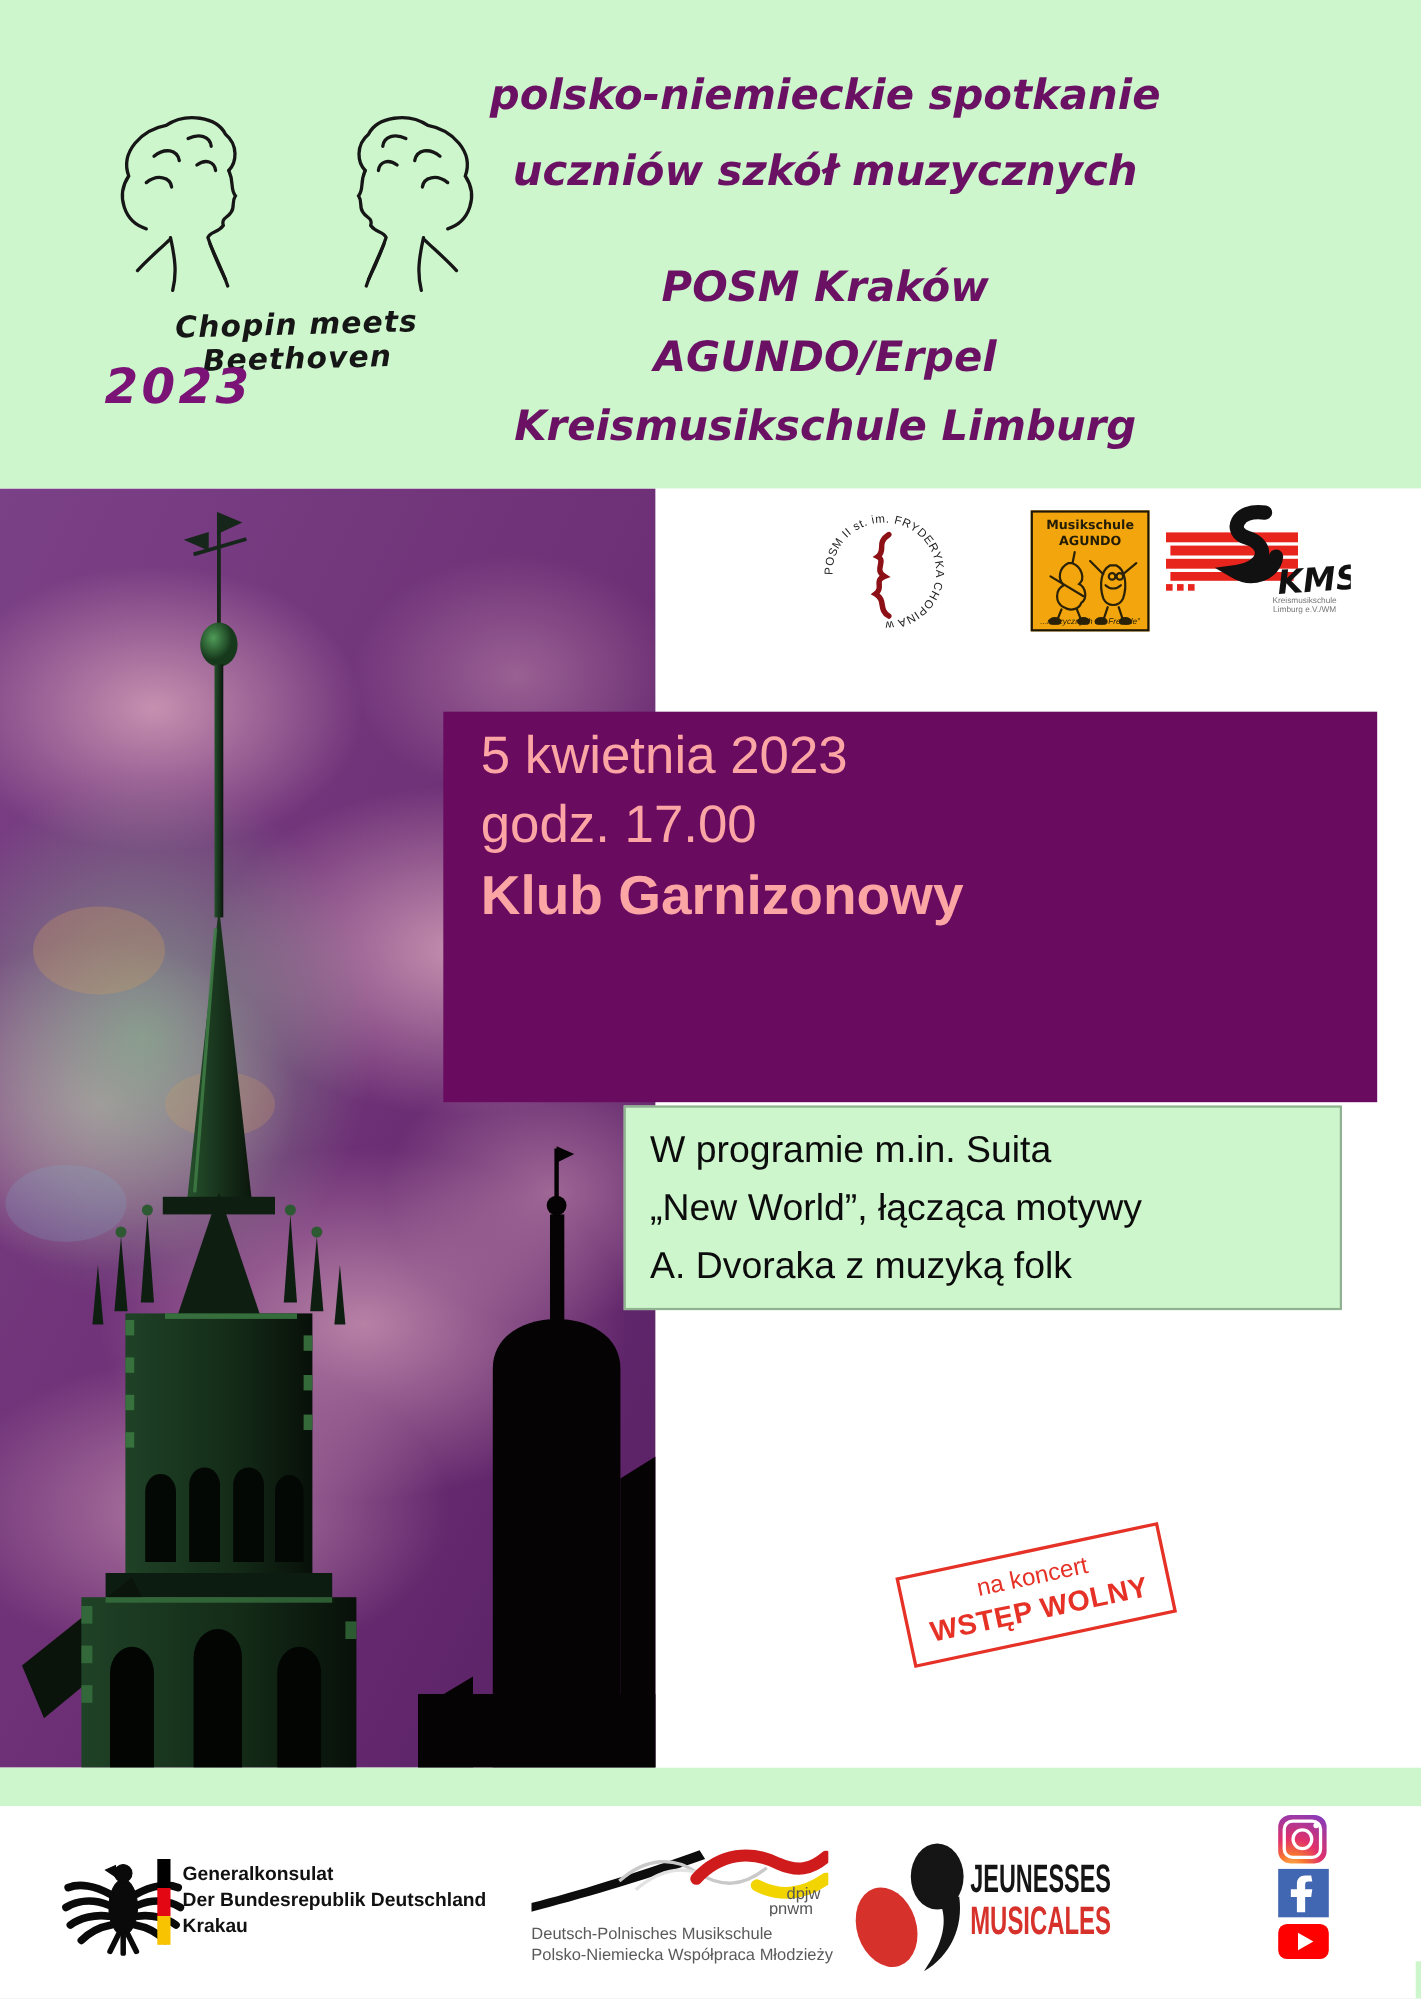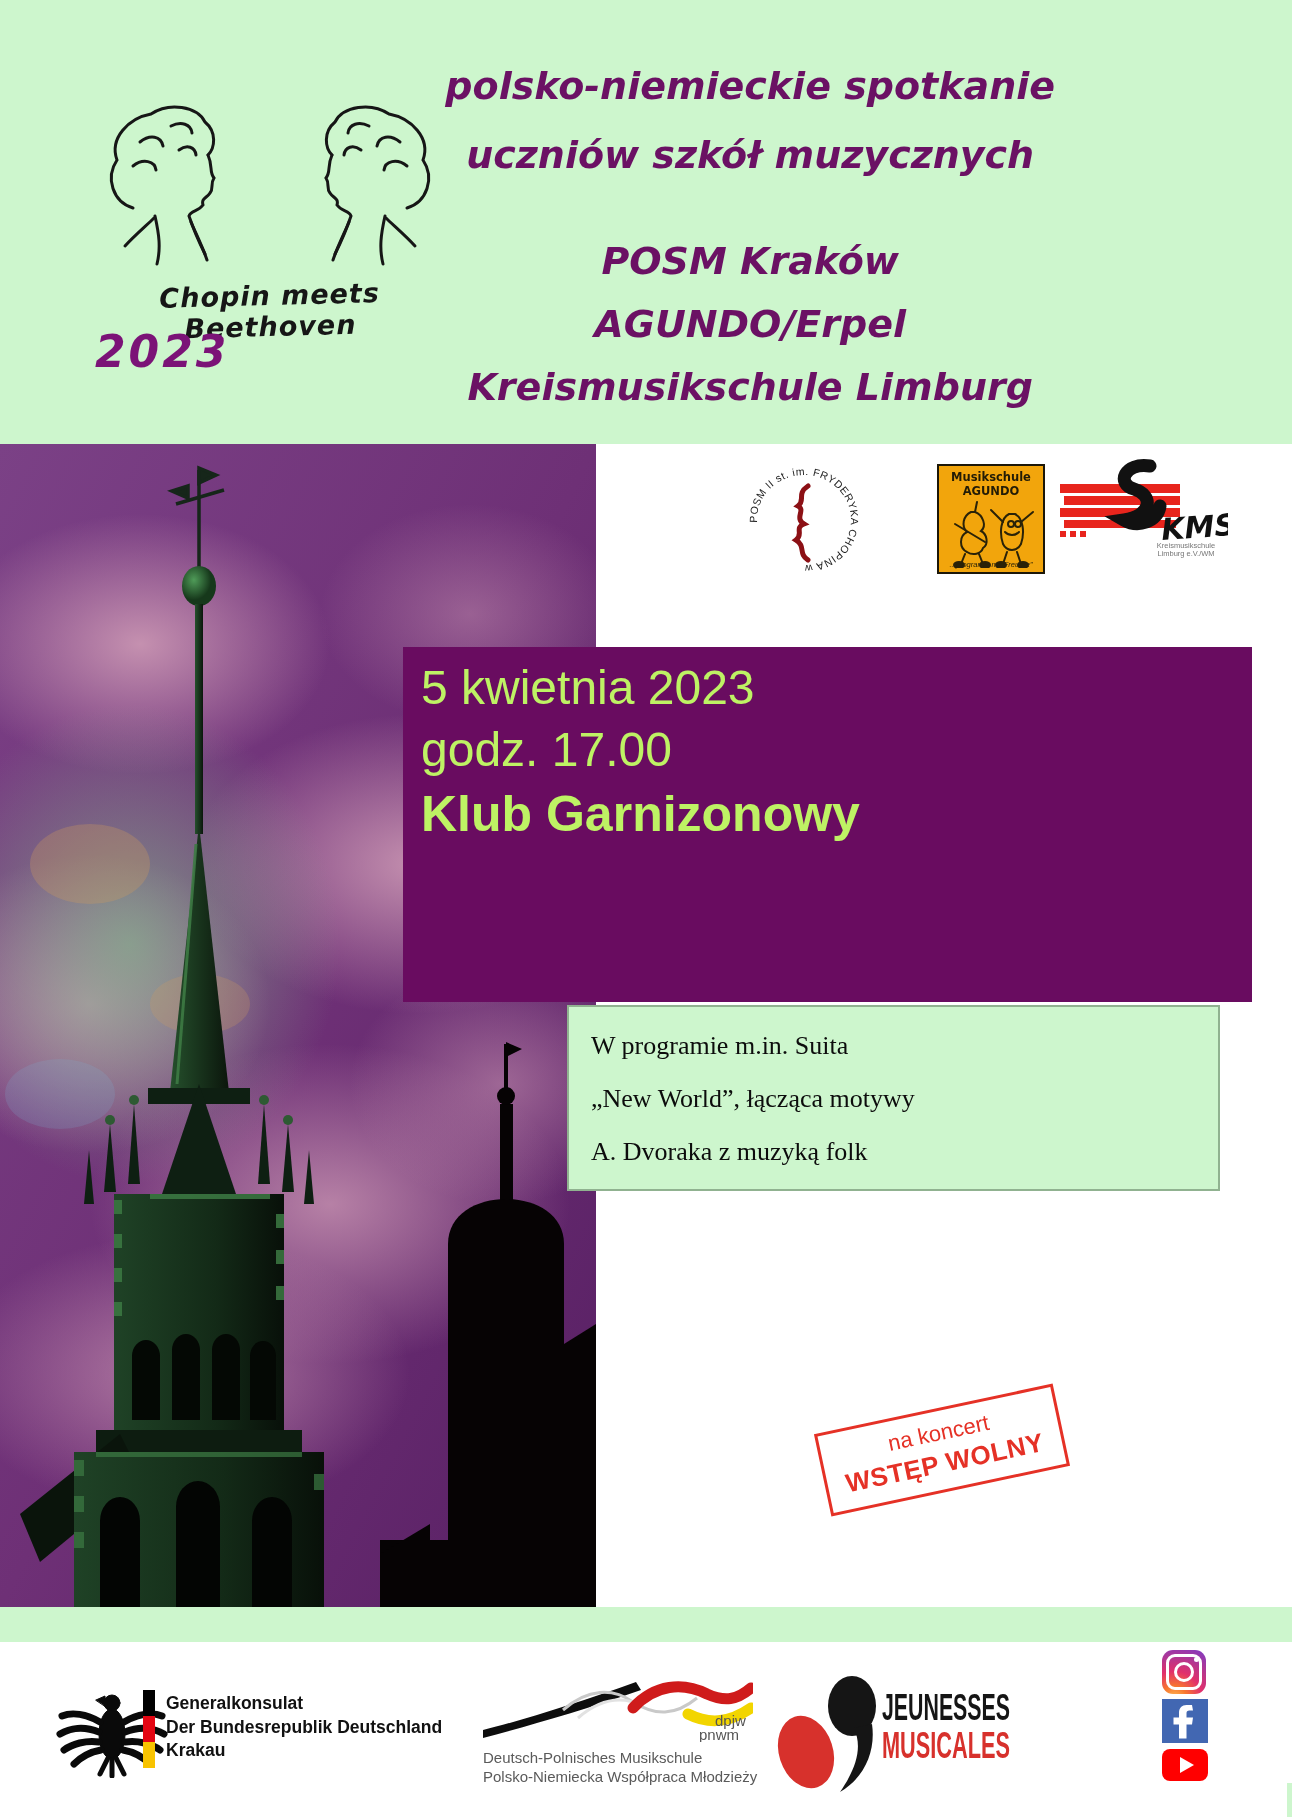--- a/index.html
+++ b/index.html
@@ -42,33 +42,33 @@
     text-align:center;
   }
   .agundo-title{margin-top:4px;font-size:11.5px;font-weight:bold;color:#231c06;
     font-family:"DejaVu Sans",sans-serif;letter-spacing:0;}
   .agundo-slogan{position:absolute;bottom:3px;left:0;width:100%;
     font-size:7.5px;font-style:italic;color:#2a2208;}
   .kms-logo{left:1058px;top:458px;width:170px;height:100px;}
 
   .event-box{
     left:403px;top:647px;width:849px;height:355px;
-    background:#690c60;color:#bef264;
-    padding:10px 0 0 18px;box-sizing:border-box;
+    background:#690c60;color:#fca5a5;
+    padding:10px 0 0 34px;box-sizing:border-box;
   }
   .event-date,.event-time{font-size:48px;line-height:62px;font-weight:normal;}
   .event-title{font-size:61px;line-height:74px;font-weight:bold;margin-top:8px;letter-spacing:-1px;}
   .event-venue{font-size:50px;line-height:58px;font-weight:bold;margin-top:4px;}
   .event-address{font-size:33px;line-height:40px;font-weight:bold;margin-top:4px;}
 
   .program-box{
     left:567px;top:1005px;width:653px;height:186px;
     background:#cdf6cd;border:2px solid #90b290;box-sizing:border-box;
     padding:12px 0 0 22px;color:#0c0c0c;
-    font-size:26px;line-height:53px;font-family:Liberation Serif, serif;
+    font-size:34px;line-height:53px;
   }
 
   .stamp{
     left:820px;top:1408px;width:244px;height:84px;
     border:3px solid #e53126;color:#e53126;
     transform:rotate(-12deg);text-align:center;
     padding-top:8px;box-sizing:border-box;
   }
   .stamp-l1{font-size:22px;line-height:28px;}
   .stamp-l2{font-size:26px;line-height:32px;font-weight:bold;letter-spacing:0.5px;}
@@ -290,21 +290,21 @@
           <circle cx="77" cy="26" r="3"></circle>
         <path d="M64,34 C68,38 74,38 78,34"></path>
         <line x1="62" y1="24" x2="50" y2="12"></line>
           <line x1="80" y1="24" x2="92" y2="14"></line>
         <line x1="66" y1="54" x2="62" y2="66"></line>
           <line x1="76" y1="54" x2="80" y2="66"></line>
         <ellipse cx="60" cy="67" rx="5" ry="3" fill="#2a2208"></ellipse>
         <ellipse cx="82" cy="67" rx="5" ry="3" fill="#2a2208"></ellipse>
       </g>
     </svg>
-    <div class="agundo-slogan">...programie mit Freu„de”</div>
+    <div class="agundo-slogan">...muzycznych mit Freu„de”</div>
   </div>
 
   <div class="abs kms-logo">
     <svg width="170" height="100" viewBox="0 0 170 100">
       <g fill="#e8251d">
         <rect x="2" y="26" width="120" height="9"></rect>
         <rect x="6" y="38" width="116" height="9"></rect>
         <rect x="2" y="50" width="120" height="9"></rect>
         <rect x="6" y="62" width="112" height="8"></rect>
         <rect x="2" y="73" width="6" height="6"></rect>

